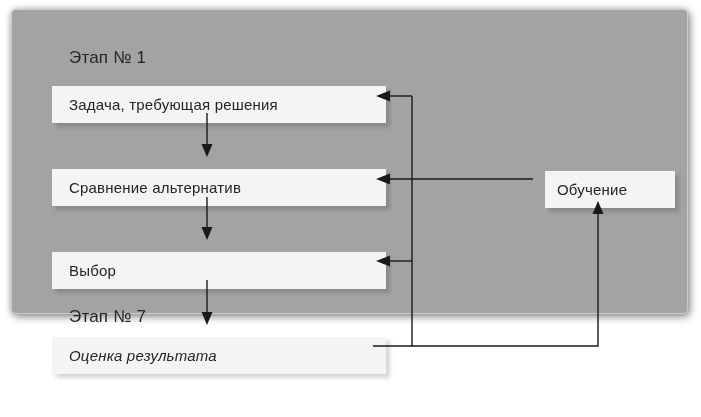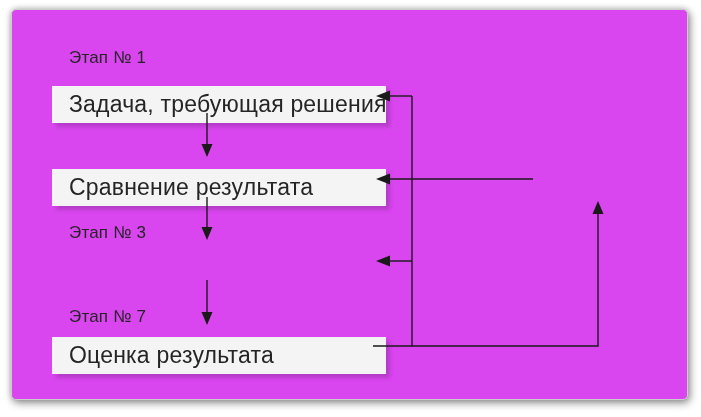--- a/index.html
+++ b/index.html
@@ -11,51 +11,51 @@
   * { margin: 0; padding: 0; box-sizing: border-box; }
   html, body {
     width: 701px; height: 417px;
     background: #ffffff;
     overflow: hidden;
     font-family: "Liberation Sans", sans-serif;
   }
   .card {
     position: absolute;
     left: 11px; top: 9px;
-    width: 677px; height: 391px;
-    background: #d946ef;
+    width: 677px; height: 305px;
+    background: #a3a3a3;
     border: 1px solid var(--frame-border);
     border-radius: 5px;
     box-shadow: 2px 3px 8px rgba(0,0,0,0.40), 0 0 6px rgba(0,0,0,0.22);
   }
   .stage-label {
     position: absolute;
     font-size: 17px;
     line-height: 20px;
     color: var(--text-color);
     letter-spacing: 0.2px;
     white-space: nowrap;
   }
   .stage-box {
     position: absolute;
     height: 37px;
     background: var(--box-fill);
     box-shadow: 4px 4px 4px rgba(0,0,0,0.16);
     display: flex;
     align-items: center;
-    font-size: 23px;
+    font-size: 15px;
     color: var(--text-color);
     letter-spacing: 0.2px;
     white-space: nowrap;
   }
   .box-main { left: 40px; width: 334px; padding-left: 17px; }
   #box-1 { top: 76px; }
   #box-2 { top: 159px; }
   #box-3 { top: 242px; }
-  #box-4 { top: 327px; }
+  #box-4 { top: 327px; font-style: italic; }
   #box-5 { left: 533px; top: 161px; width: 130px; padding-left: 12px; }
   #label-1 { left: 57px;  top: 38px; }
   #label-2 { left: 57px;  top: 130px; }
   #label-3 { left: 57px;  top: 213px; }
   #label-4 { left: 57px;  top: 297px; }
   #label-5 { left: 544px; top: 121px; }
   svg.wires {
     position: absolute;
     left: 0; top: 0;
     width: 701px; height: 417px;
@@ -63,26 +63,27 @@
   }
   .connector { stroke: var(--line-color); stroke-width: 1.4; fill: none; }
   .arrowhead { fill: var(--line-color); stroke: none; }
 </style>
 </head>
 <body>
 
 <div class="card">
 
   <div class="stage-label" id="label-1">Этап № 1</div>
-  <div class="stage-label" id="label-3">Этап № 3</div>
   <div class="stage-label" id="label-4">Этап № 7</div>
 
   <div class="stage-box box-main" id="box-1">Задача, требующая решения</div>
-  <div class="stage-box box-main" id="box-2">Сравнение результата</div>
+  <div class="stage-box box-main" id="box-2">Сравнение альтернатив</div>
+  <div class="stage-box box-main" id="box-3">Выбор</div>
   <div class="stage-box box-main" id="box-4">Оценка результата</div>
+  <div class="stage-box" id="box-5">Обучение</div>
 
 </div>
 
 <svg class="wires" viewBox="0 0 701 417" xmlns="http://www.w3.org/2000/svg">
 
   <path class="connector" d="M207 113 V145"></path>
   <polygon class="arrowhead" points="207,157 201.5,144 212.5,144"></polygon>
 
   <path class="connector" d="M207 197 V228"></path>
   <polygon class="arrowhead" points="207,240 201.5,227 212.5,227"></polygon>

